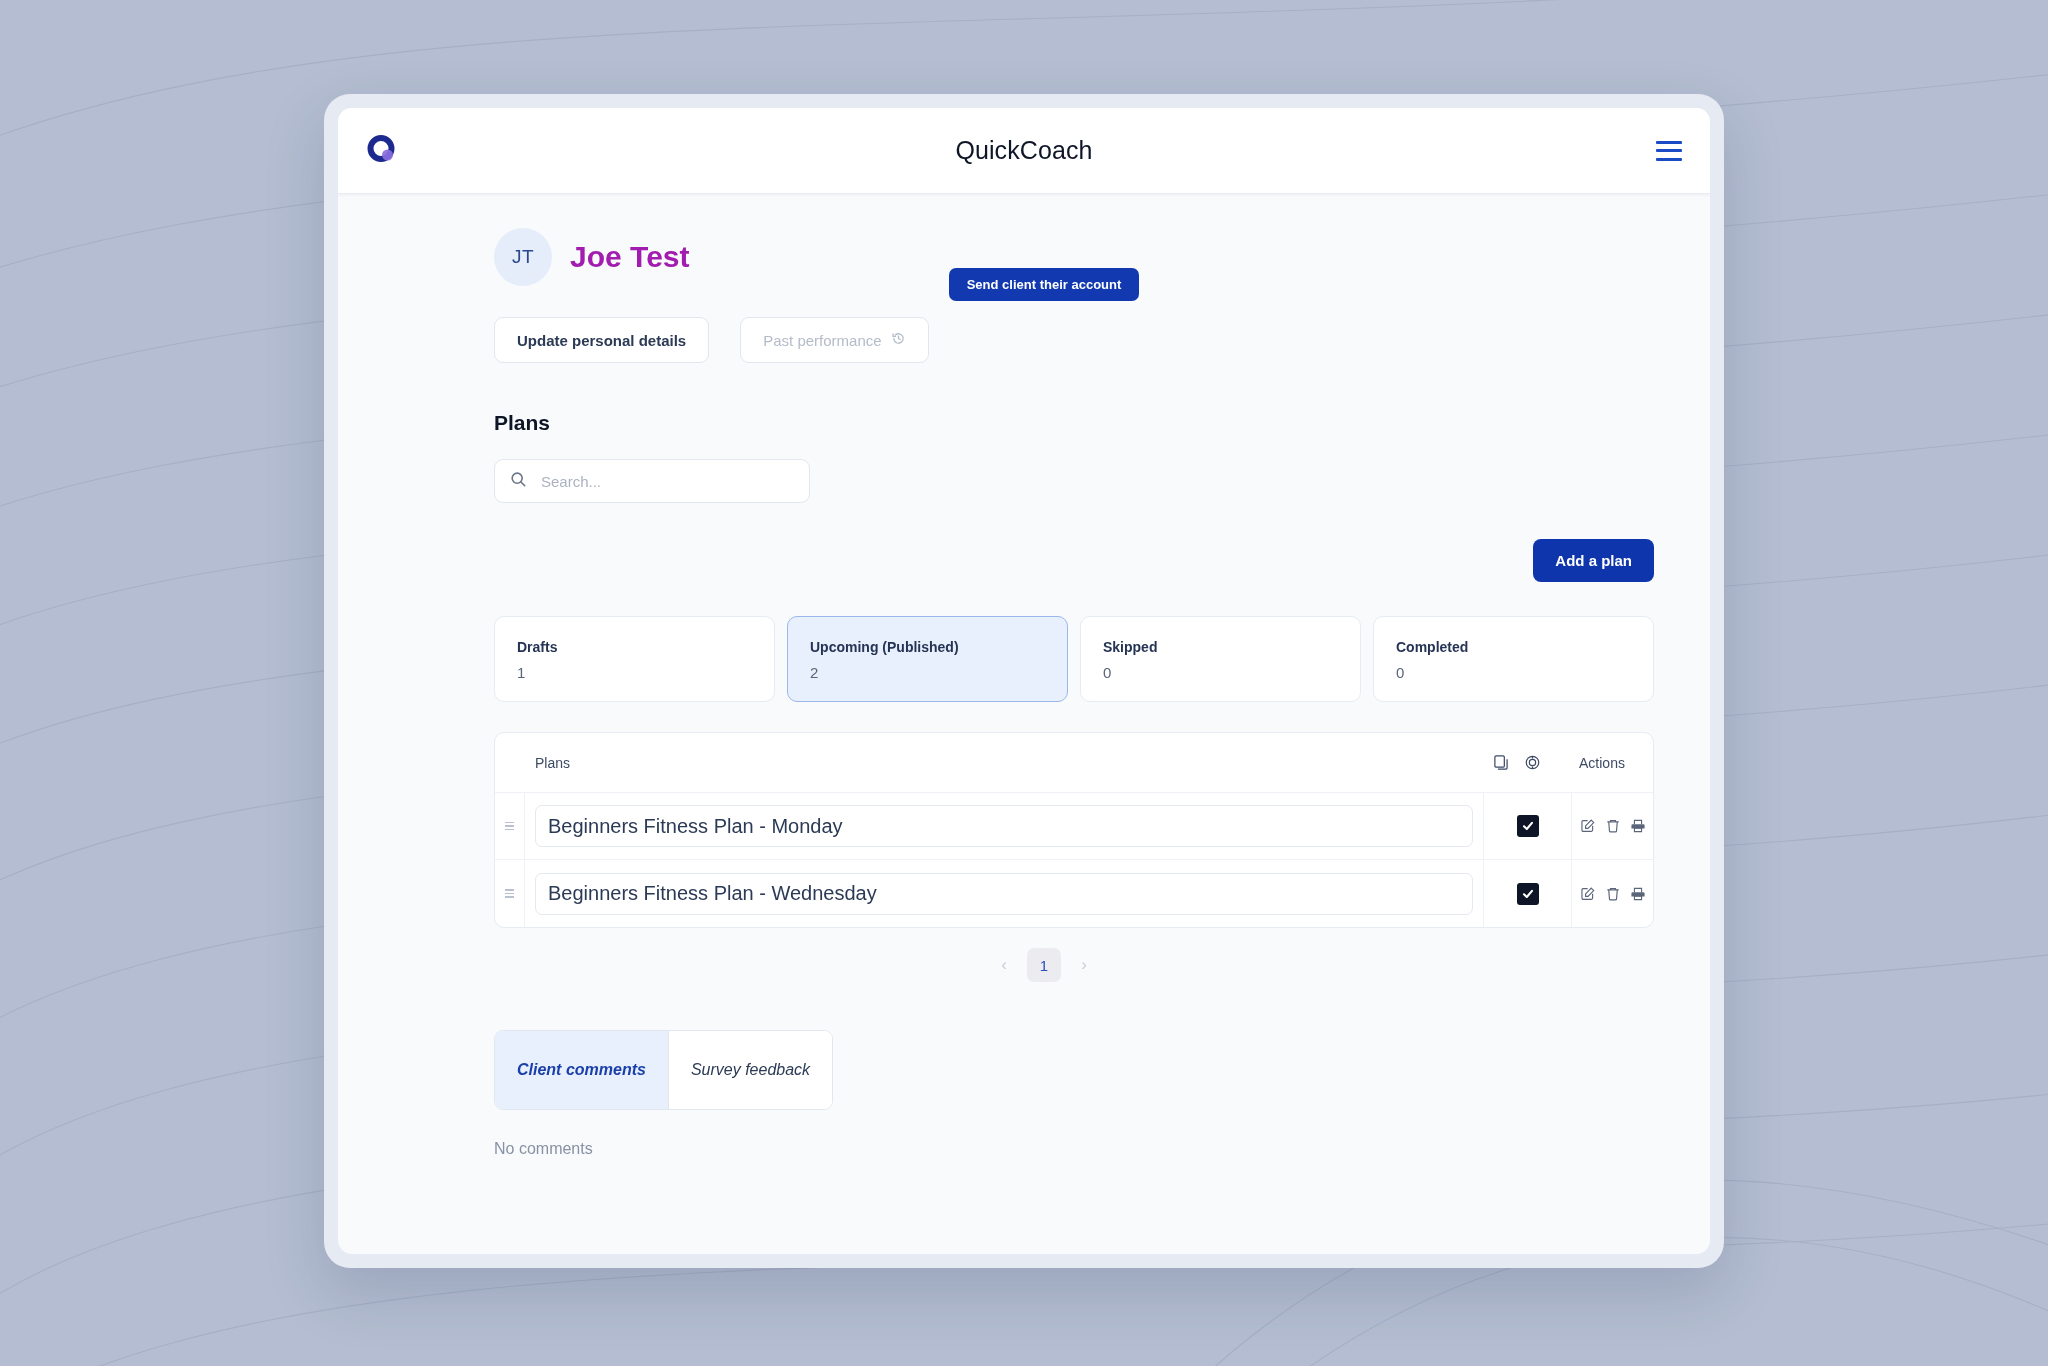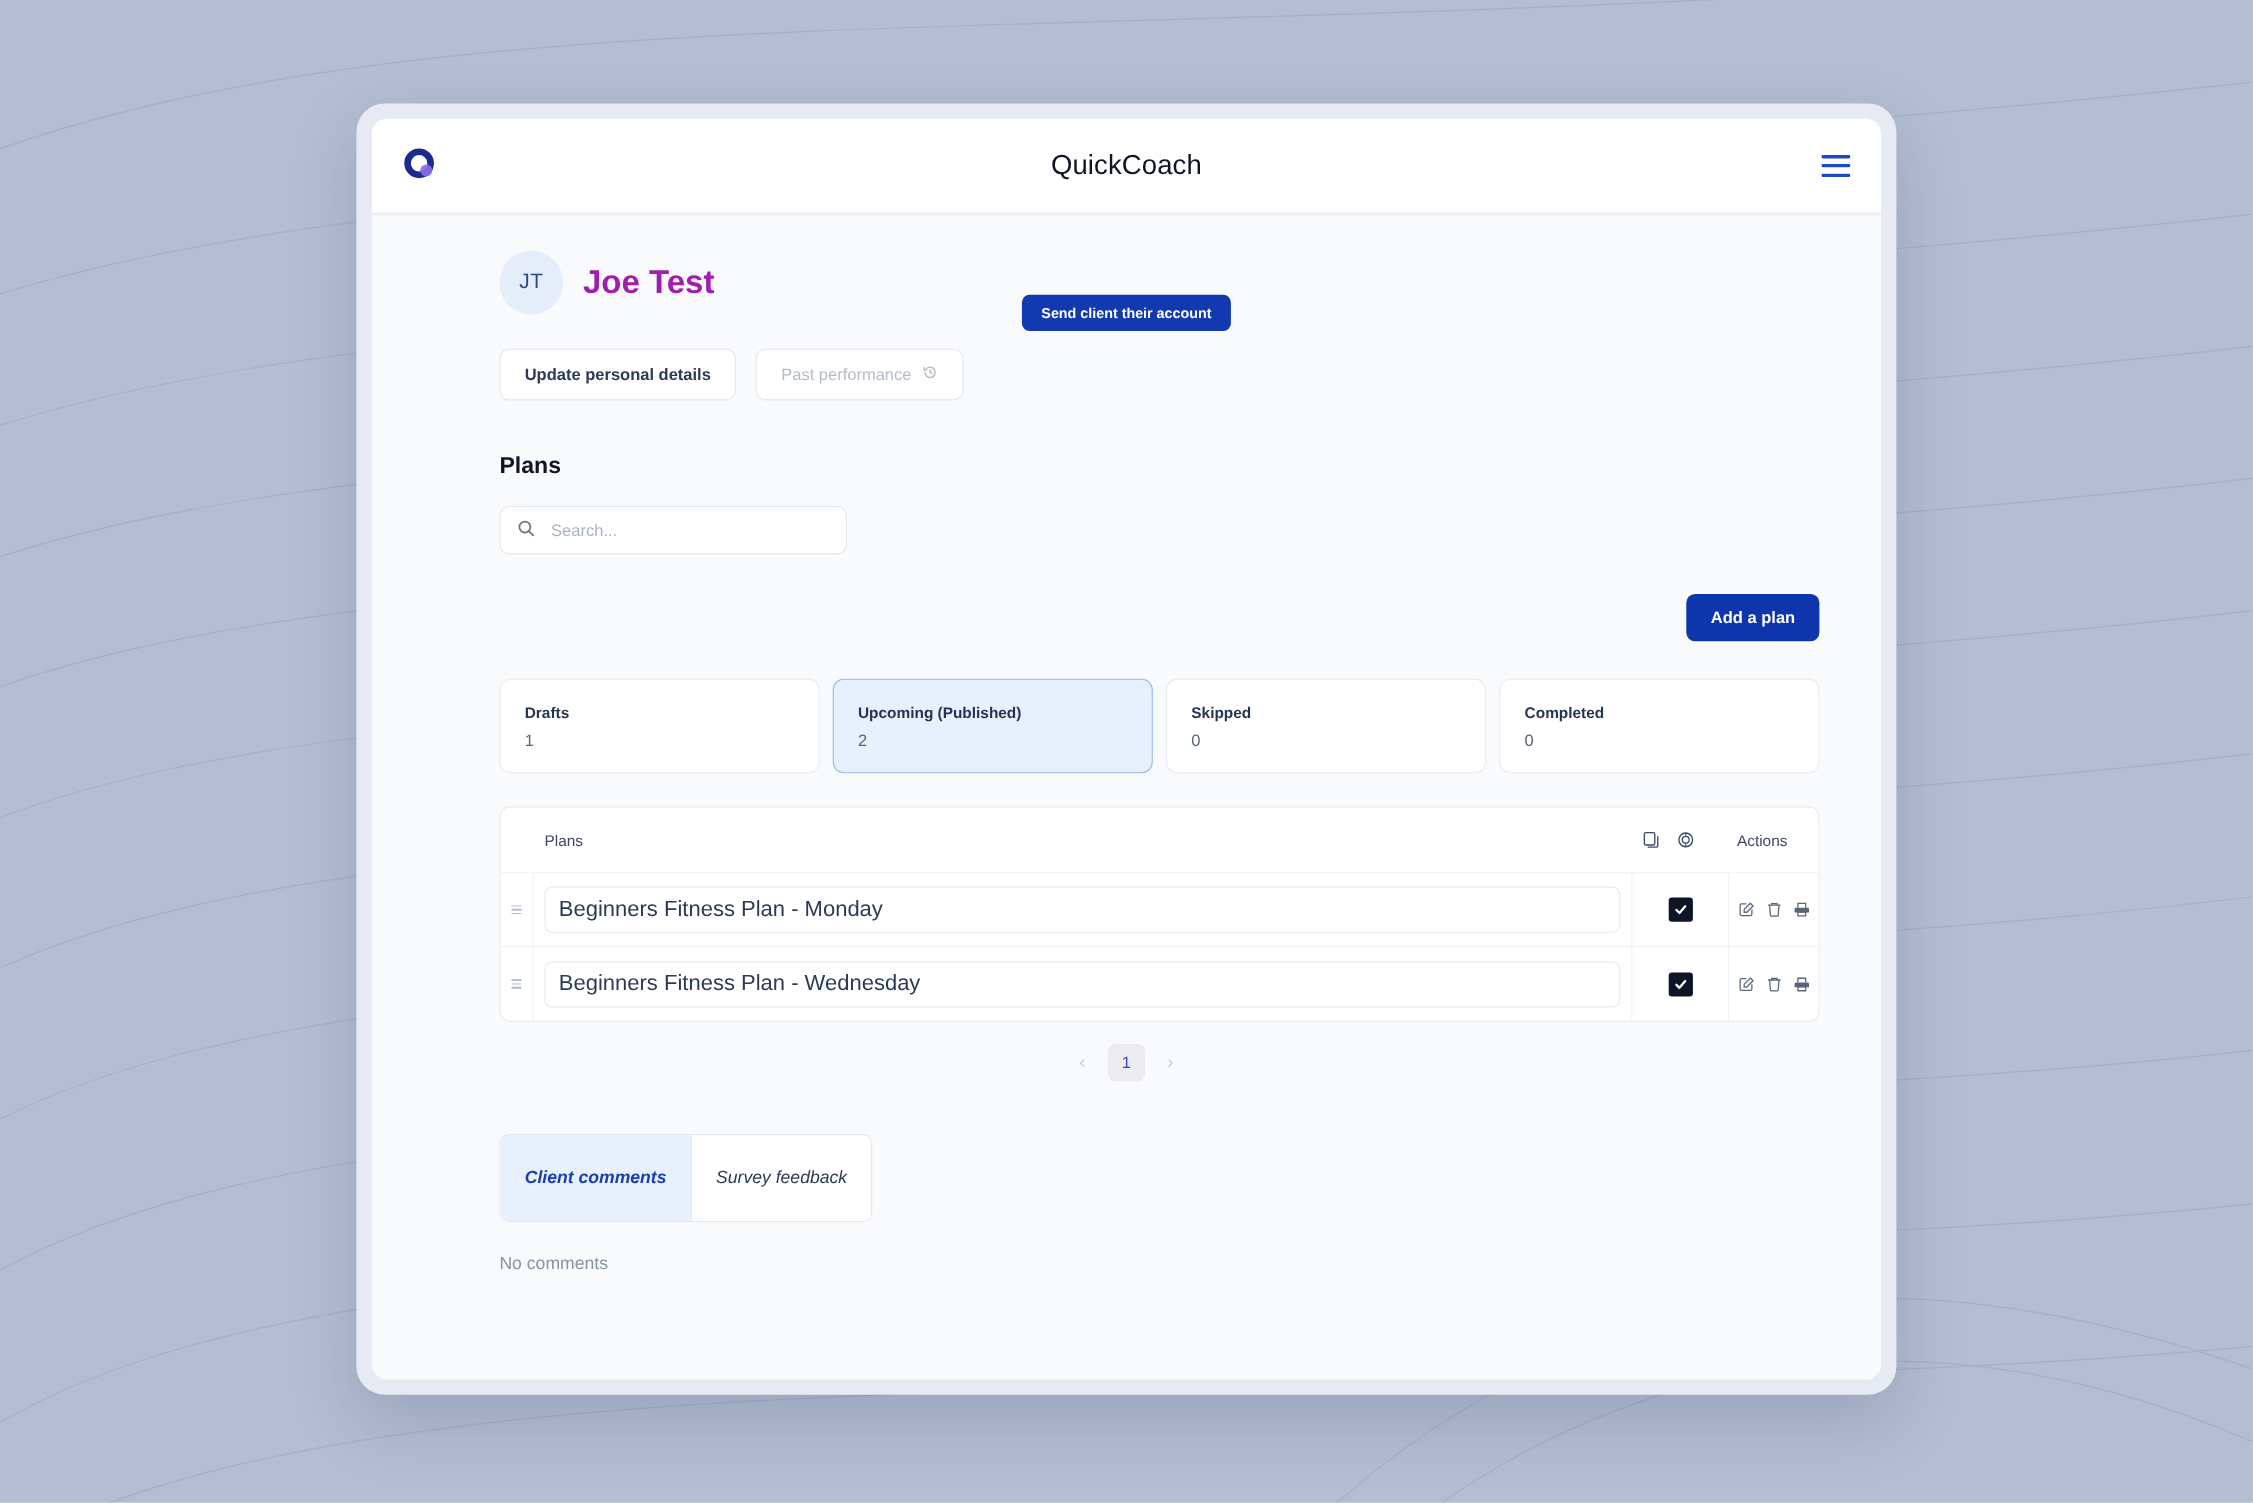--- a/index.html
+++ b/index.html
@@ -45,40 +45,40 @@
     position: absolute; left: 0; right: 0; text-align: center;
     font-size: 25px; font-weight: normal; color: #0d1526;
     letter-spacing: .1px;
     pointer-events: none;
   }
   .hamburger { margin-left: auto; width: 26px; height: 20px; display: flex;
     flex-direction: column; justify-content: space-between; cursor: pointer; }
   .hamburger span { display: block; height: 3px; background: #1b4bc4; border-radius: 1px; }
 
   
-  .page { flex: 1 1 auto; background: #f8fafc; padding: 34px 42px 0 42px; overflow: hidden; }
+  .page { flex: 1 1 auto; background: #f8fafc; padding: 34px 42px 0 42px; overflow: hidden; margin-left: 40px; }
 
   .client-row { display: flex; align-items: center; gap: 18px; margin-left: 74px; }
   .avatar {
     width: 58px; height: 58px; border-radius: 50%;
     background: #e5edfb; color: #2b4a8b;
     display: flex; align-items: center; justify-content: center;
     font-size: 19px; letter-spacing: .4px;
   }
   .client-name { font-size: 30px; font-weight: bold; color: #a21caf; }
 
   .send-account-wrap { display: flex; justify-content: center; margin-top: -18px; }
   .btn-send {
     background: #1239b0; color: #fff; border: none;
     font-size: 13px; font-weight: bold;
     padding: 9px 18px; border-radius: 7px; cursor: pointer;
     font-family: inherit;
   }
 
-  .action-btn-row { display: flex; gap: 18px; margin-top: 16px; margin-left: 74px; }
+  .action-btn-row { display: flex; gap: 31px; margin-top: 16px; margin-left: 74px; }
   .btn-outline {
     background: #fff; border: 1px solid #e2e7ef; border-radius: 9px;
     padding: 13px 22px; font-size: 15px; font-weight: bold;
     color: #2b3a55; cursor: pointer; font-family: inherit;
   }
   .btn-outline.muted { color: #b4bcc9; font-weight: normal; display: flex; align-items: center; gap: 9px; }
 
   .section-title { font-size: 21px; font-weight: bold; color: #0d1526;
     margin: 48px 0 0 74px; }
 

